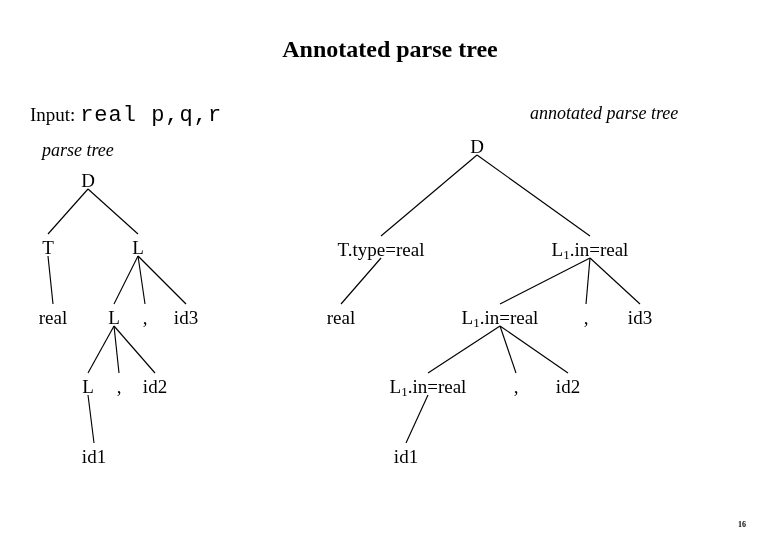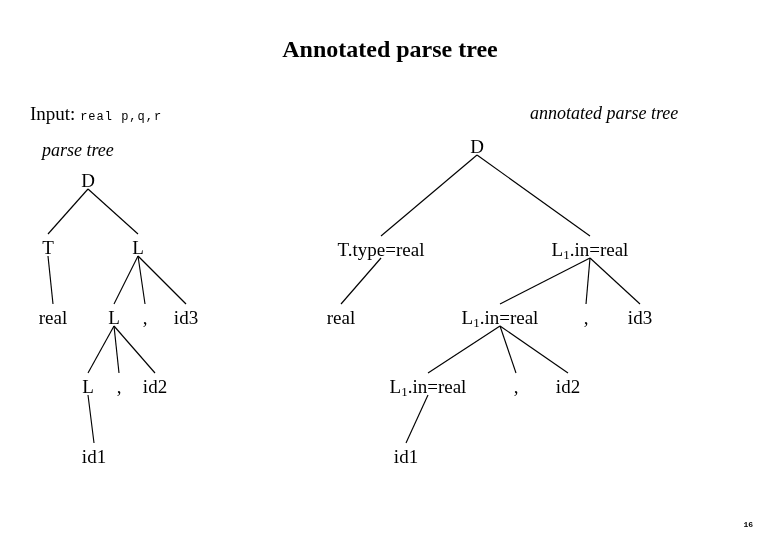--- a/index.html
+++ b/index.html
@@ -40,39 +40,39 @@
   }
   #input-line {
     position: absolute;
     left: 30px;
     top: 103px;
     font-size: 19px;
     white-space: nowrap;
   }
   #input-code {
     font-family: "Liberation Mono", "DejaVu Sans Mono", monospace;
-    font-size: 12px;
+    font-size: 22px;
     letter-spacing: 1px;
   }
   .caption-italic {
     position: absolute;
     font-style: italic;
     font-size: 18px;
     font-family: "Liberation Serif", "DejaVu Serif", serif;
     white-space: nowrap;
   }
   #caption-left { left: 42px; top: 140px; }
   #caption-right { left: 530px; top: 103px; }
   #page-number {
     position: absolute;
-    right: 3px;
+    right: 10px;
     bottom: 11px;
     font-size: 8px;
     font-weight: bold;
-    font-family: Liberation Mono, monospace;
+    font-family: Liberation Serif, serif;
   }
   svg.edges {
     position: absolute;
     left: 0;
     top: 0;
     width: 780px;
     height: 540px;
     pointer-events: none;
   }
   svg.edges line {

